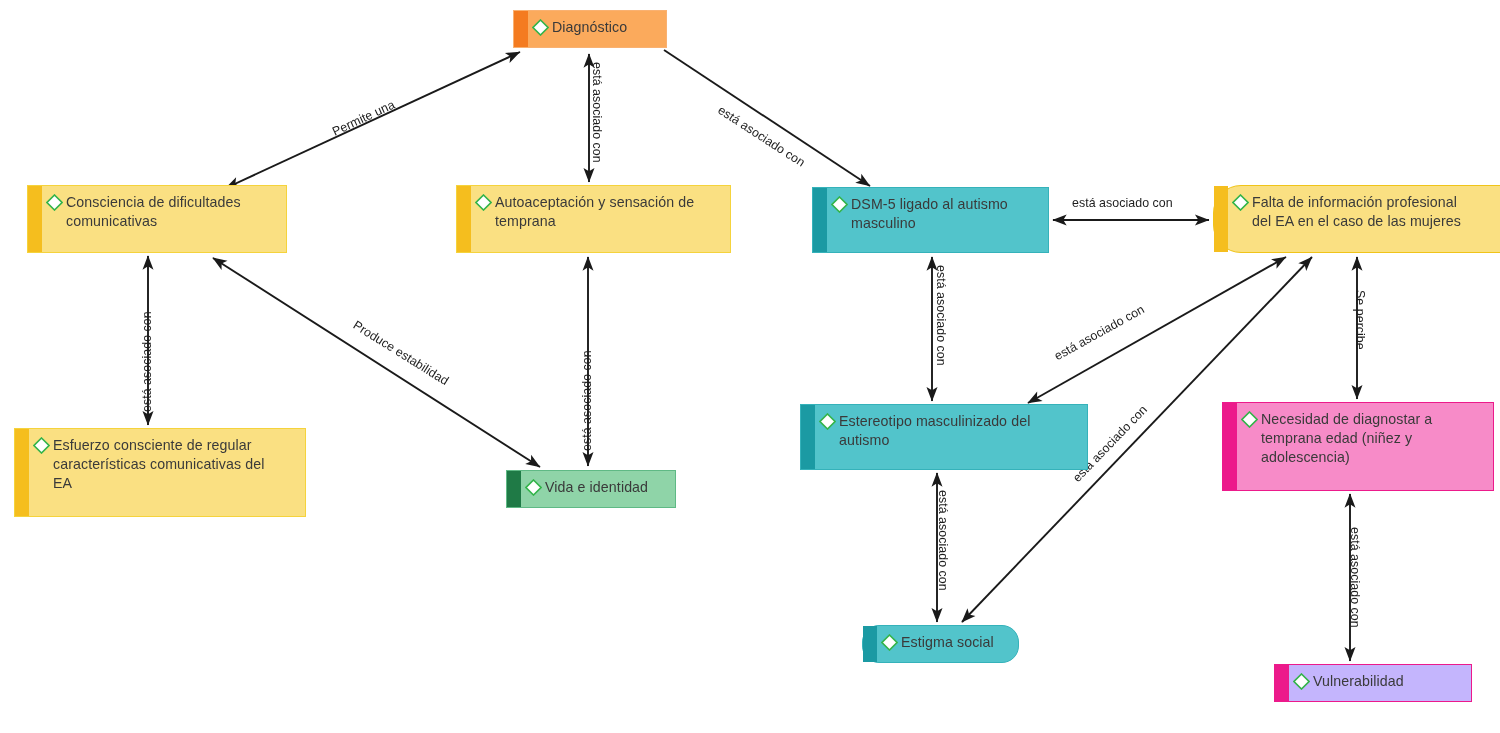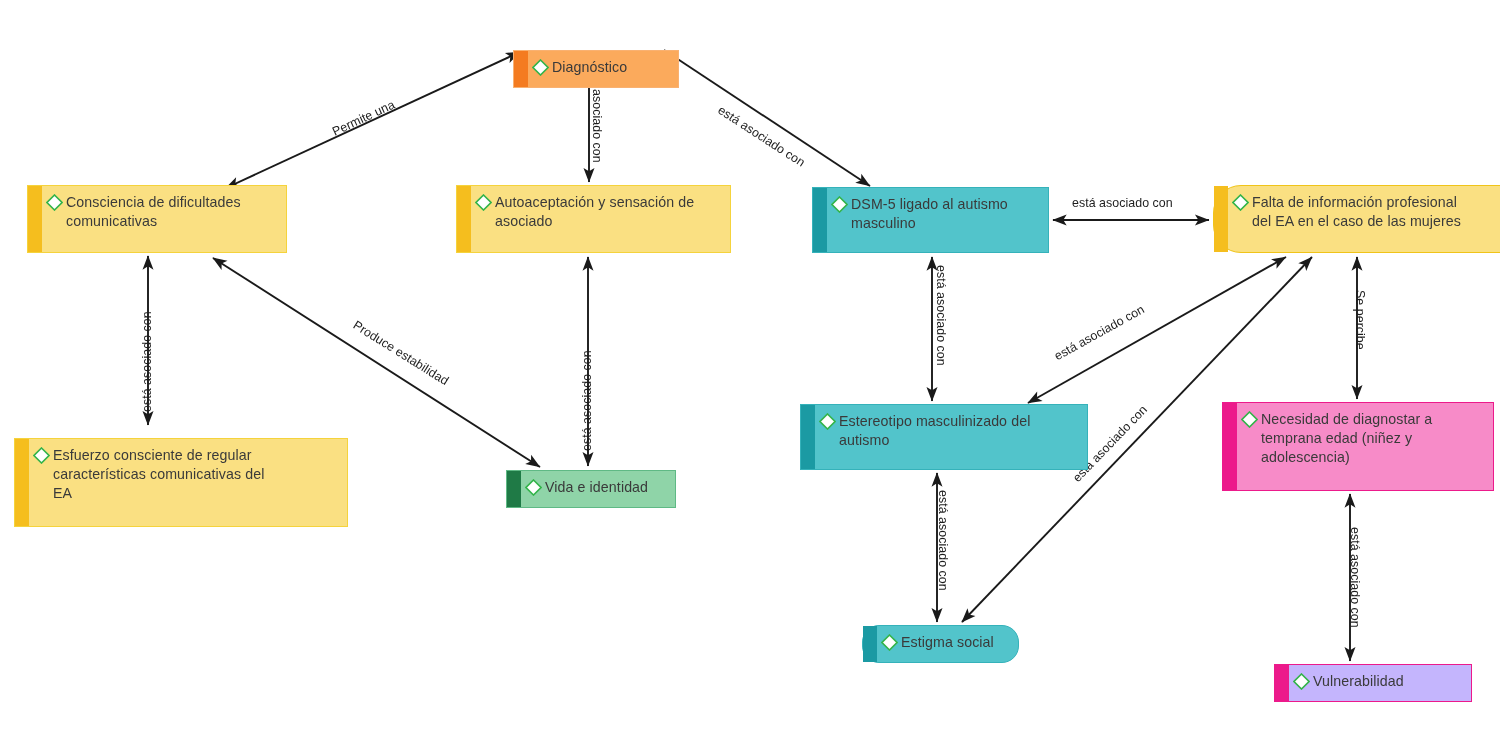--- a/index.html
+++ b/index.html
@@ -97,21 +97,21 @@
     <div class="edge-label" style="left: 1072px; top: 196px; transform: rotate(0deg);">está asociado con</div>
     <div class="edge-label" style="left: 140px; top: 412px; transform: rotate(-90deg);">está asociado con</div>
     <div class="edge-label" style="left: 358px; top: 318px; transform: rotate(32deg);">Produce estabilidad</div>
     <div class="edge-label" style="left: 580px; top: 451px; transform: rotate(-90deg);">está asociado con</div>
     <div class="edge-label" style="left: 948px; top: 265px; transform: rotate(90deg);">está asociado con</div>
     <div class="edge-label" style="left: 1052px; top: 351px; transform: rotate(-29deg);">está asociado con</div>
     <div class="edge-label" style="left: 1367px; top: 290px; transform: rotate(90deg);">Se percibe</div>
     <div class="edge-label" style="left: 950px; top: 490px; transform: rotate(90deg);">está asociado con</div>
     <div class="edge-label" style="left: 1070px; top: 475px; transform: rotate(-46deg);">está asociado con</div>
     <div class="edge-label" style="left: 1362px; top: 527px; transform: rotate(90deg);">está asociado con</div>
-    <div class="node" style="left: 513px; top: 10px; width: 166px; min-height: 38px; background: rgb(251, 170, 92); border-color: rgb(249, 177, 113); margin-top: 40px;">
+    <div class="node" style="left: 513px; top: 10px; width: 154px; min-height: 38px; background: rgb(251, 170, 92); border-color: rgb(249, 177, 113);">
       <span class="accent" style="background: rgb(244, 123, 32);"></span>
       <span class="diamond">
         <svg width="17" height="17" viewBox="0 0 17 17">
           <polygon points="8.5,1 16,8.5 8.5,16 1,8.5" fill="#FFFFFF" stroke="#33B44A" stroke-width="1.6"></polygon>
         </svg>
       </span>
       <span class="label">Diagnóstico</span>
     </div>
     <div class="node" style="left: 27px; top: 185px; width: 260px; min-height: 68px; background: rgb(250, 224, 130); border-color: rgb(245, 211, 60);">
       <span class="accent" style="background: rgb(245, 190, 30);"></span>
@@ -124,21 +124,21 @@
 comunicativas</span>
     </div>
     <div class="node" style="left: 456px; top: 185px; width: 275px; min-height: 68px; background: rgb(250, 224, 130); border-color: rgb(245, 211, 60);">
       <span class="accent" style="background: rgb(245, 190, 30);"></span>
       <span class="diamond">
         <svg width="17" height="17" viewBox="0 0 17 17">
           <polygon points="8.5,1 16,8.5 8.5,16 1,8.5" fill="#FFFFFF" stroke="#33B44A" stroke-width="1.6"></polygon>
         </svg>
       </span>
       <span class="label">Autoaceptación y sensación de
-asociado</span>
+temprana</span>
     </div>
     <div class="node" style="left: 812px; top: 187px; width: 237px; min-height: 66px; background: rgb(82, 196, 203); border-color: rgb(53, 178, 186);">
       <span class="accent" style="background: rgb(27, 154, 163);"></span>
       <span class="diamond">
         <svg width="17" height="17" viewBox="0 0 17 17">
           <polygon points="8.5,1 16,8.5 8.5,16 1,8.5" fill="#FFFFFF" stroke="#33B44A" stroke-width="1.6"></polygon>
         </svg>
       </span>
       <span class="label">DSM-5 ligado al autismo
 masculino</span>
@@ -146,21 +146,21 @@
     <div class="node" style="left: 1213px; top: 185px; width: 333px; min-height: 68px; background: rgb(250, 224, 130); border-color: rgb(240, 196, 25); border-radius: 28px;">
       <span class="accent" style="background: rgb(245, 190, 30);"></span>
       <span class="diamond">
         <svg width="17" height="17" viewBox="0 0 17 17">
           <polygon points="8.5,1 16,8.5 8.5,16 1,8.5" fill="#FFFFFF" stroke="#33B44A" stroke-width="1.6"></polygon>
         </svg>
       </span>
       <span class="label">Falta de información profesional
 del EA en el caso de las mujeres</span>
     </div>
-    <div class="node" style="left: 14px; top: 428px; width: 334px; min-height: 89px; background: rgb(250, 224, 130); border-color: rgb(245, 211, 60); margin-top: 10px;">
+    <div class="node" style="left: 14px; top: 428px; width: 292px; min-height: 89px; background: rgb(250, 224, 130); border-color: rgb(245, 211, 60);">
       <span class="accent" style="background: rgb(245, 190, 30);"></span>
       <span class="diamond">
         <svg width="17" height="17" viewBox="0 0 17 17">
           <polygon points="8.5,1 16,8.5 8.5,16 1,8.5" fill="#FFFFFF" stroke="#33B44A" stroke-width="1.6"></polygon>
         </svg>
       </span>
       <span class="label">Esfuerzo consciente de regular
 características comunicativas del
 EA</span>
     </div>

